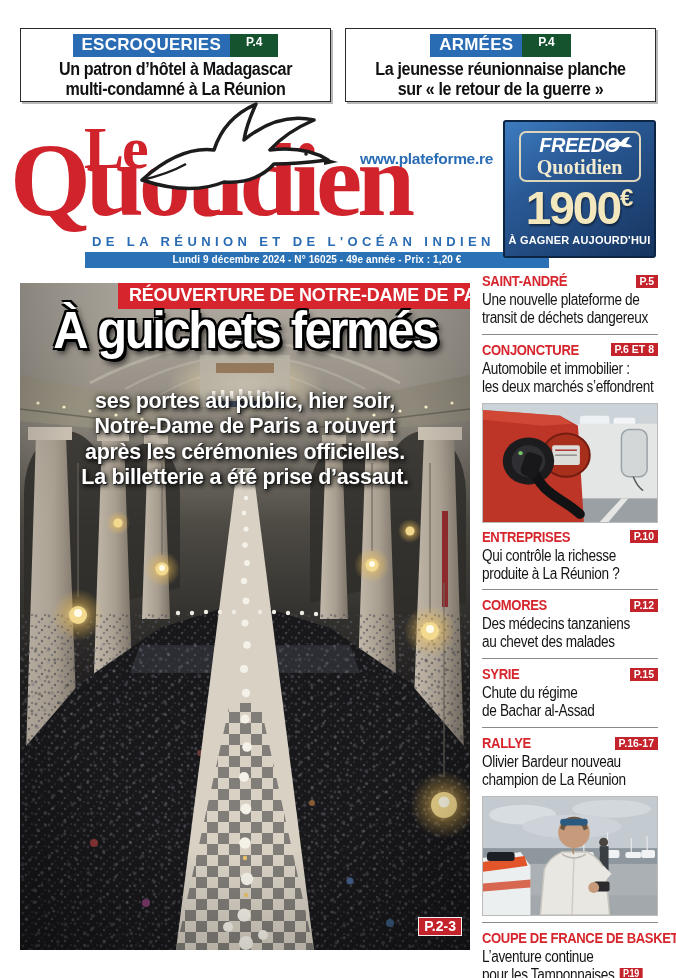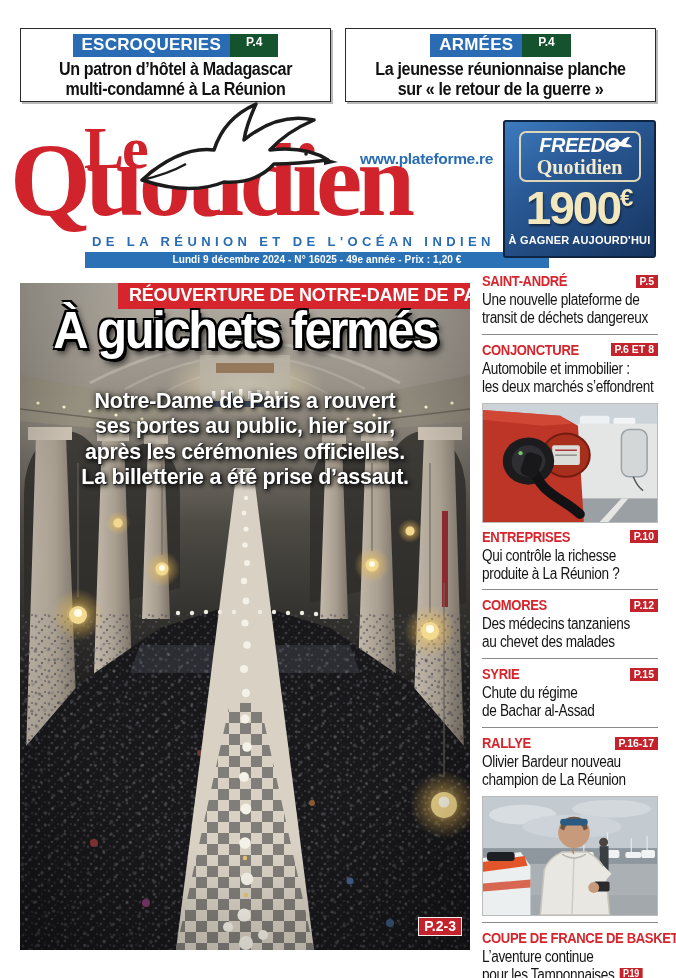--- a/index.html
+++ b/index.html
@@ -327,22 +327,22 @@
         <circle cx="424" cy="522" r="13" fill="#f2d98e"></circle>
         <circle cx="424" cy="519" r="5.5" fill="#fffbe8"></circle>
     </g>
 
     <rect width="450" height="667" fill="url(#vg)"></rect>
   </svg>
 
   <div id="lead-kicker">RÉOUVERTURE DE NOTRE-DAME DE PARIS</div>
   <div id="lead-headline">À guichets fermés</div>
   <div id="lead-deck">
+    <div>ses portes au public, hier soir,</div>
     <div>Notre-Dame de Paris a rouvert</div>
-    <div>ses portes au public, hier soir,</div>
     <div>après les cérémonies officielles.</div>
     <div>La billetterie a été prise d’assaut.</div>
   </div>
   <div id="lead-pageref">P.2-3</div>
 </div>
 
 <div id="sidebar">
 
   <div class="sec">
     <div class="sec-head">

